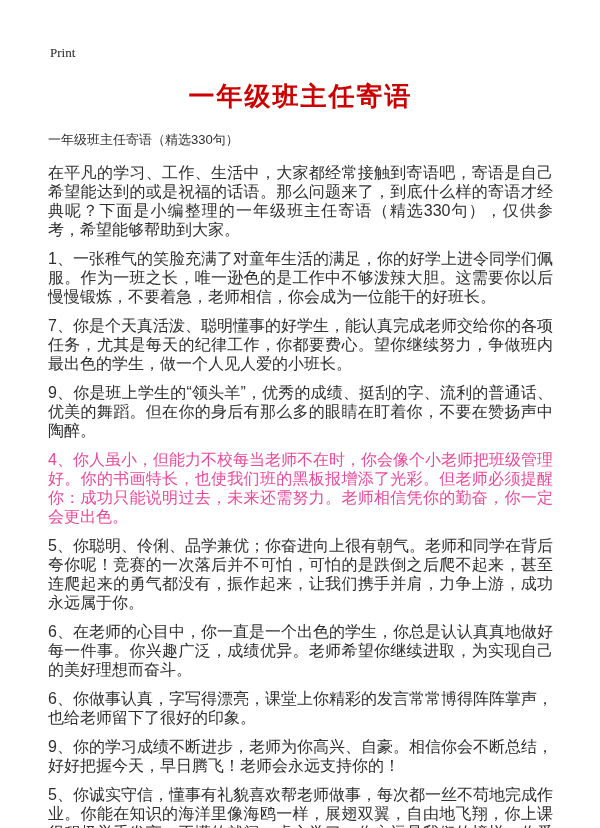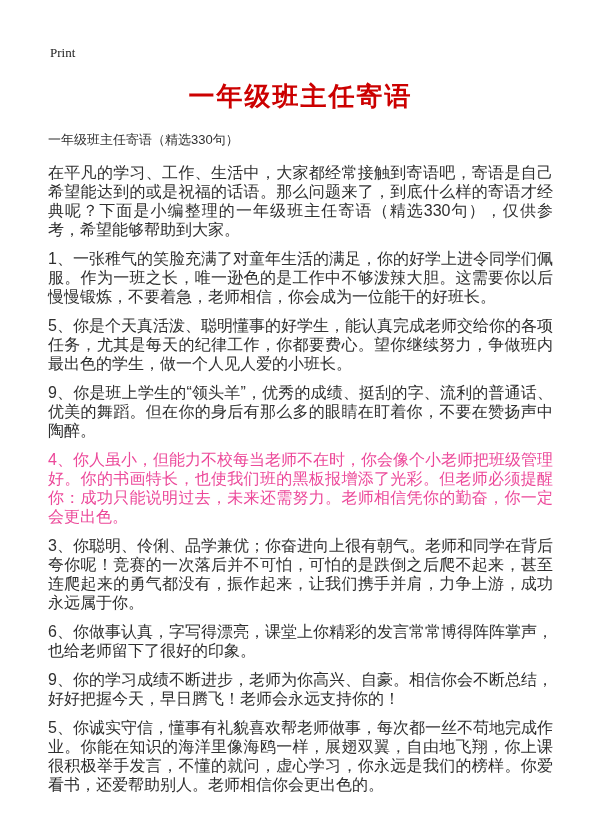--- a/index.html
+++ b/index.html
@@ -67,22 +67,23 @@
   <span class="print-link">Print</span>
 
   <h1 class="doc-title" style="color: rgb(204, 0, 0);">一年级班主任寄语</h1>
 
   <div class="doc-subtitle" style="color: rgb(47, 47, 47);">一年级班主任寄语（精选330句）</div>
 
   <div class="body-text">
     <p class="intro" style="color: rgb(47, 47, 47);">在平凡的学习、工作、生活中，大家都经常接触到寄语吧，寄语是自己希望能达到的或是祝福的话语。那么问题来了，到底什么样的寄语才经典呢？下面是小编整理的一年级班主任寄语（精选330句），仅供参考，希望能够帮助到大家。</p>
 
     <p class="msg" style="color: rgb(47, 47, 47);">1、一张稚气的笑脸充满了对童年生活的满足，你的好学上进令同学们佩服。作为一班之长，唯一逊色的是工作中不够泼辣大胆。这需要你以后慢慢锻炼，不要着急，老师相信，你会成为一位能干的好班长。</p>
-    <p class="msg" style="color: rgb(47, 47, 47);">5、你是个天真活泼、聪明懂事的好学生，能认真完成老师交给你的各项任务，尤其是每天的纪律工作，你都要费心。望你继续努力，争做班内最出色的学生，做一个人见人爱的小班长。</p>
+    <p class="msg" style="color: rgb(47, 47, 47);">7、你是个天真活泼、聪明懂事的好学生，能认真完成老师交给你的各项任务，尤其是每天的纪律工作，你都要费心。望你继续努力，争做班内最出色的学生，做一个人见人爱的小班长。</p>
     <p class="msg" style="color: rgb(47, 47, 47);">9、你是班上学生的“领头羊”，优秀的成绩、挺刮的字、流利的普通话、优美的舞蹈。但在你的身后有那么多的眼睛在盯着你，不要在赞扬声中陶醉。</p>
     <p class="msg" style="color: #ec4899;">4、你人虽小，但能力不校每当老师不在时，你会像个小老师把班级管理好。你的书画特长，也使我们班的黑板报增添了光彩。但老师必须提醒你：成功只能说明过去，未来还需努力。老师相信凭你的勤奋，你一定会更出色。</p>
-    <p class="msg" style="color: rgb(47, 47, 47);">3、你聪明、伶俐、品学兼优；你奋进向上很有朝气。老师和同学在背后夸你呢！竞赛的一次落后并不可怕，可怕的是跌倒之后爬不起来，甚至连爬起来的勇气都没有，振作起来，让我们携手并肩，力争上游，成功永远属于你。</p>
+    <p class="msg" style="color: rgb(47, 47, 47);">5、你聪明、伶俐、品学兼优；你奋进向上很有朝气。老师和同学在背后夸你呢！竞赛的一次落后并不可怕，可怕的是跌倒之后爬不起来，甚至连爬起来的勇气都没有，振作起来，让我们携手并肩，力争上游，成功永远属于你。</p>
+    <p class="msg" style="color: rgb(47, 47, 47);">6、在老师的心目中，你一直是一个出色的学生，你总是认认真真地做好每一件事。你兴趣广泛，成绩优异。老师希望你继续进取，为实现自己的美好理想而奋斗。</p>
     <p class="msg" style="color: rgb(47, 47, 47);">6、你做事认真，字写得漂亮，课堂上你精彩的发言常常博得阵阵掌声，也给老师留下了很好的印象。</p>
     <p class="msg" style="color: rgb(47, 47, 47);">9、你的学习成绩不断进步，老师为你高兴、自豪。相信你会不断总结，好好把握今天，早日腾飞！老师会永远支持你的！</p>
     <p class="msg" style="color: rgb(47, 47, 47);">5、你诚实守信，懂事有礼貌喜欢帮老师做事，每次都一丝不苟地完成作业。你能在知识的海洋里像海鸥一样，展翅双翼，自由地飞翔，你上课很积极举手发言，不懂的就问，虚心学习，你永远是我们的榜样。你爱看书，还爱帮助别人。老师相信你会更出色的。</p>
   </div>
 
 </div>
 
 </body></html>

